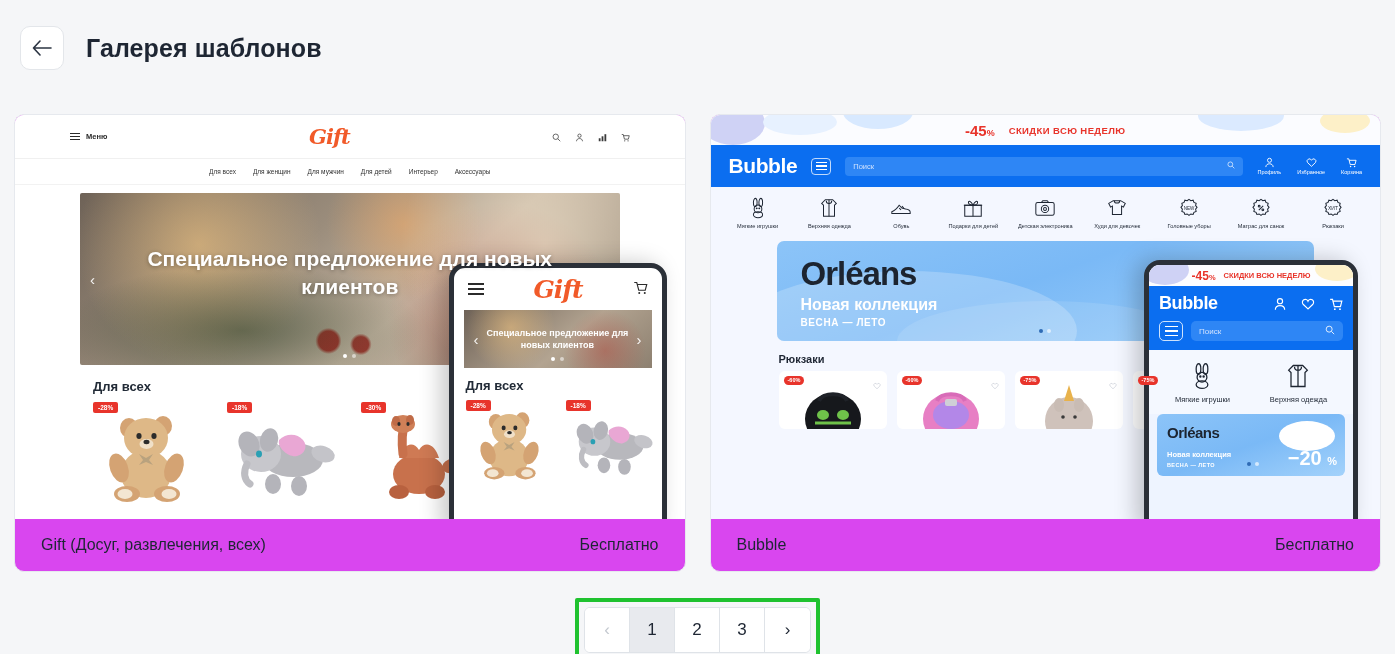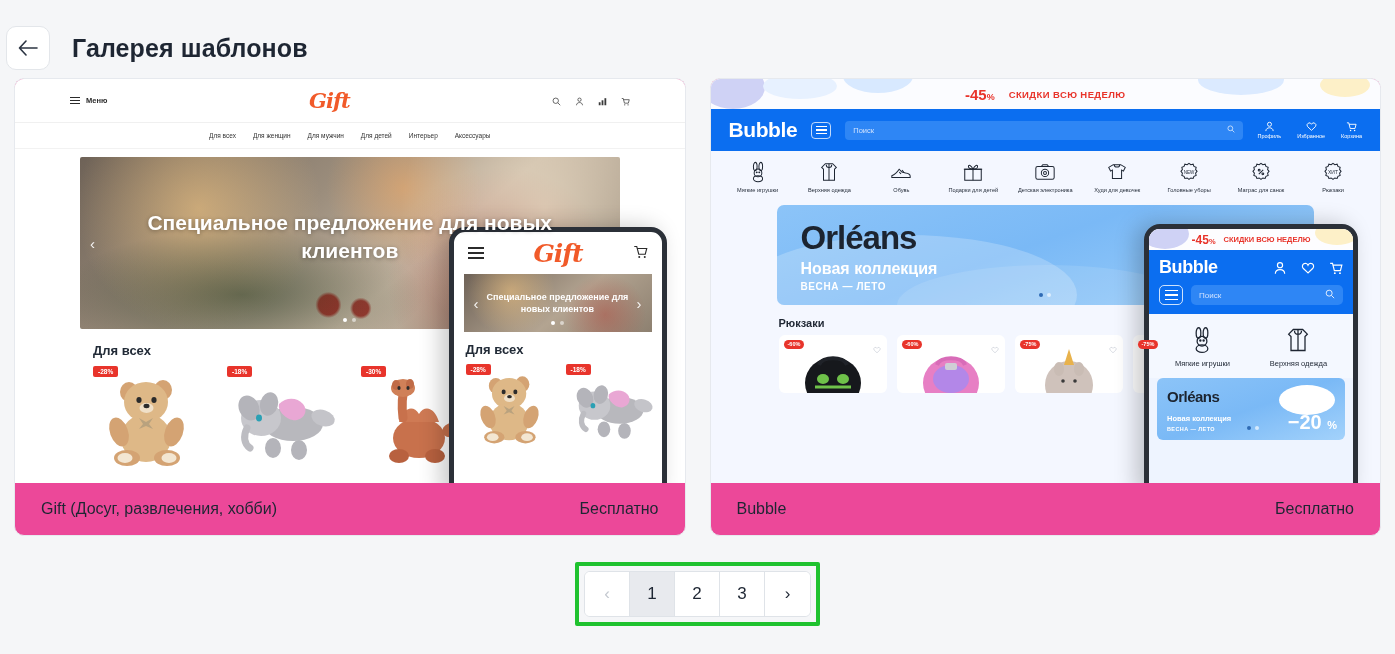--- a/index.html
+++ b/index.html
@@ -5,36 +5,36 @@
   * { box-sizing: border-box; margin: 0; padding: 0; }
   html, body {
     width: 1395px; height: 654px;
     background: #f5f6f8;
     font-family: "Liberation Sans", sans-serif;
     color: #222b37;
     overflow: hidden;
   }
 
   
-  .topbar { display: flex; align-items: center; gap: 22px; padding: 18px 0 0 6px; height: 78px; }
+  .topbar { display: flex; align-items: center; gap: 22px; padding: 18px 0 0 20px; height: 78px; }
   .back-btn {
     width: 44px; height: 44px; border-radius: 10px;
     background: #fff; border: 1px solid #e3e6ea;
     display: flex; align-items: center; justify-content: center;
     cursor: pointer;
   }
   .back-btn svg { display: block; }
   .page-title { font-size: 25px; font-weight: 700; letter-spacing: .1px; color: #1e2633; }
 
   
   .gallery { display: flex; gap: 24px; padding: 0 14px; }
   .tpl-card {
-    width: 672px; background: #ec4899;
+    width: 672px; background: #d946ef;
     border: 1px solid #e6e9ee; border-radius: 10px;
-    overflow: hidden; display: flex; flex-direction: column;
+    overflow: hidden; display: flex; flex-direction: column; margin-top: 36px;
   }
   .tpl-preview { position: relative; height: 404px; overflow: hidden; background: #fff; }
   .tpl-meta {
     height: 52px; display: flex; align-items: center; justify-content: space-between;
     padding: 0 26px; font-size: 16px; color: #1e2633;
   }
 
   
   .gift { position: absolute; inset: 0; background: #fff; }
   .gift-head { height: 44px; display: flex; align-items: center; padding: 0 55px; border-bottom: 1px solid #f0f0f0; }
@@ -384,21 +384,21 @@
                 <ellipse cx="38" cy="72" rx="8" ry="10" fill="#b4b4ba"></ellipse>
                   <ellipse cx="64" cy="74" rx="8" ry="10" fill="#b4b4ba"></ellipse>
               </svg>
             </div>
           </div>
         </div>
 
       </div>
     </div>
     <div class="tpl-meta">
-      <span>Gift (Досуг, развлечения, хобби)</span>
+      <span>Gift (Досуг, развлечения, всех)</span>
       <span>Бесплатно</span>
     </div>
   </div>
 
   <div class="tpl-card">
     <div class="tpl-preview">
       <div class="bubble">
 
         <div class="bb-promo">
           <span class="blob" style="left:-10px;top:-14px;width:64px;height:44px;background:#cfd2f5;"></span>

